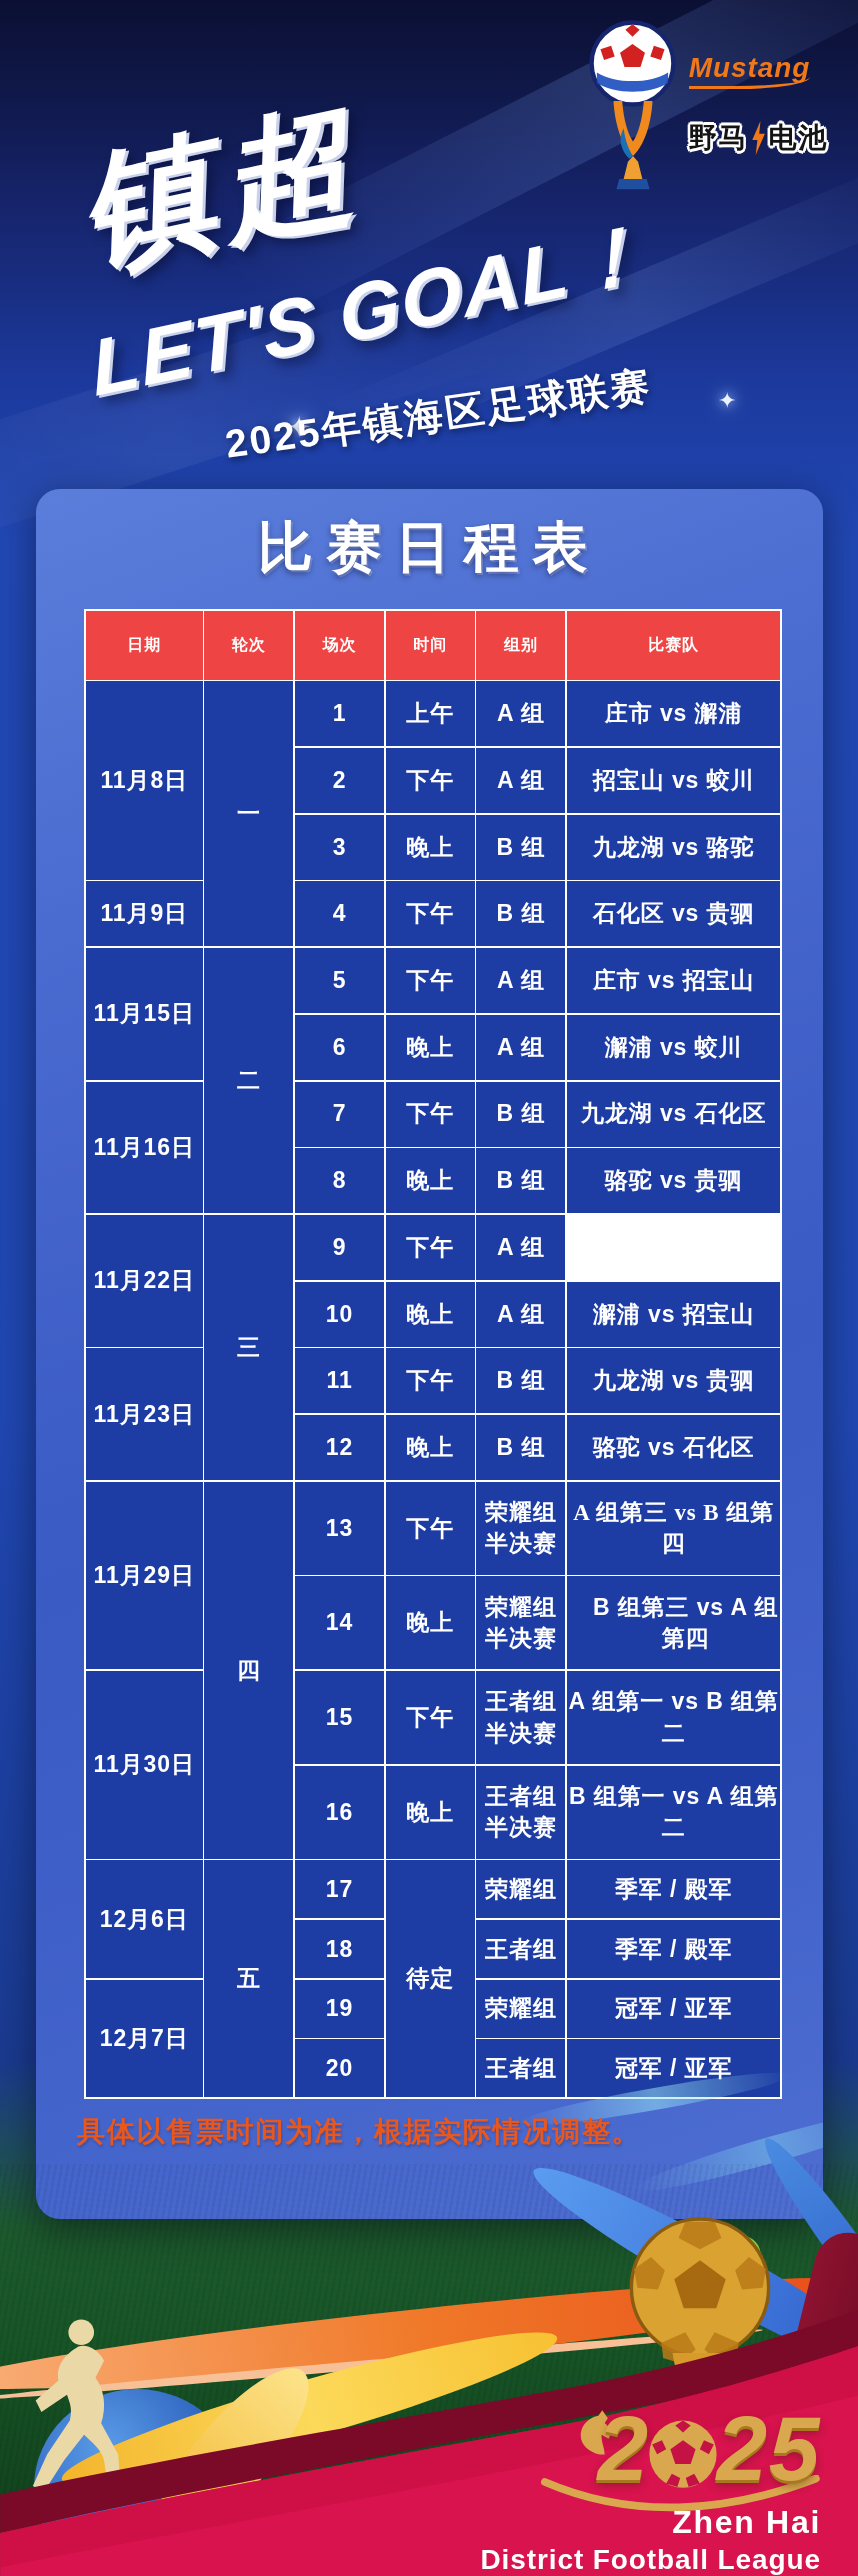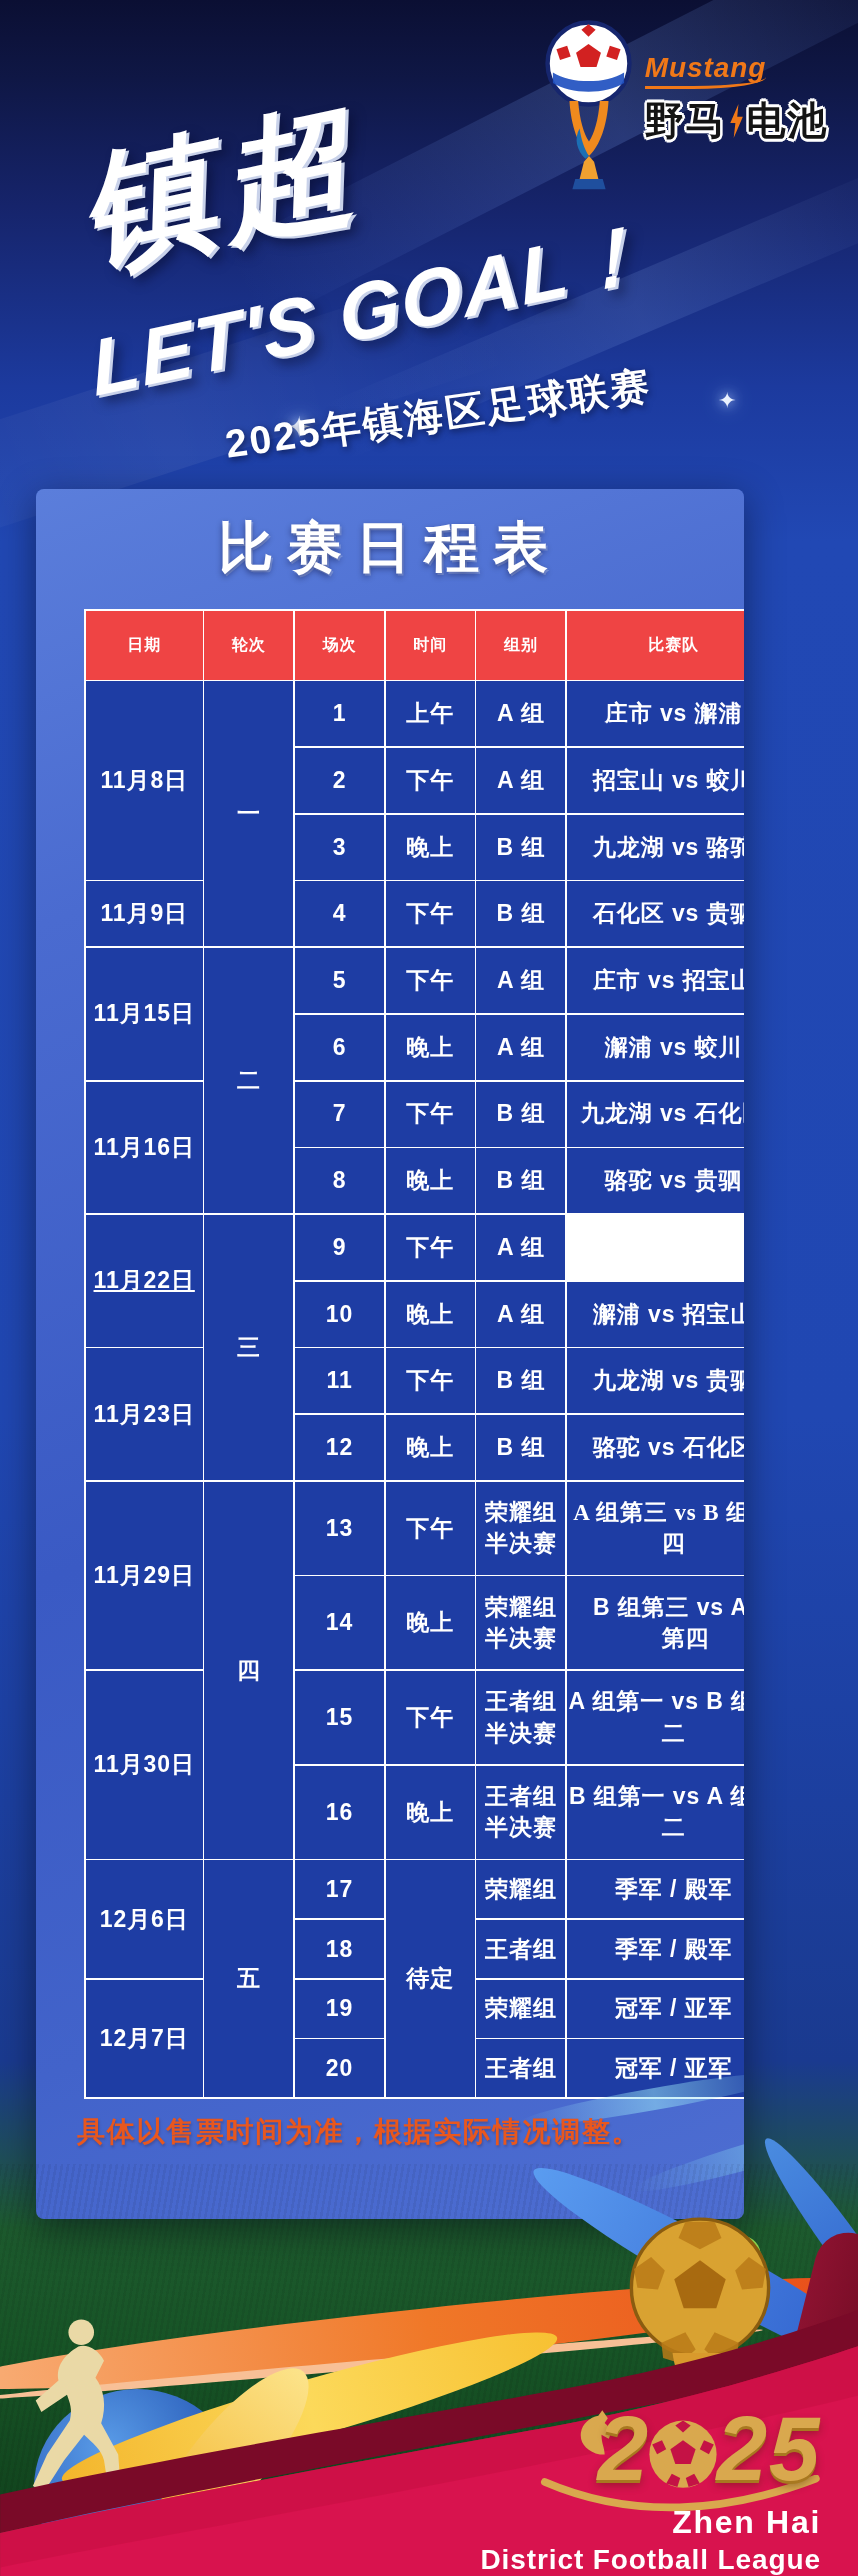--- a/index.html
+++ b/index.html
@@ -18,36 +18,36 @@
     background:linear-gradient(90deg,transparent,rgba(160,195,255,.14),transparent);}
   .beam3{left:-189px;top:369px;width:704px;height:103px;transform:rotate(-18deg);
     background:linear-gradient(90deg,transparent,rgba(255,255,255,.06),transparent);}
   .spark{color:#eaf2ff;font-size:29px;text-shadow:0 0 12px #bcd6ff,0 0 22px #8fb8ff;}
   
   .sponsor{right:31px;top:19px;display:flex;align-items:flex-start;}
   .sponsor-text{margin-left:12px;margin-top:33px;}
   .brand-en{color:#f07818;font-style:italic;font-weight:900;font-size:28px;letter-spacing:0.9px;
     border-bottom:3.4px solid #f07818;border-radius:0 0 60%/12px;padding-bottom:1.7px;display:inline-block;}
   .brand-cn{display:flex;align-items:center;margin-top:5.2px;}
-  .brand-cn span{font-size:39px;font-weight:900;color:#141414;letter-spacing:1.7px;
-    text-shadow:-1.7px -1.7px 0 #fff,1.7px -1.7px 0 #fff,-1.7px 1.7px 0 #fff,1.7px 1.7px 0 #fff,0 2.6px 0 #fff,0 -2.6px 0 #fff,2.6px 0 0 #fff,-2.6px 0 0 #fff;}
+  .brand-cn span{font-size:28px;font-weight:900;color:#141414;letter-spacing:1.7px;
+    text-shadow:-1.7px -1.7px 0 #fff,1.7px -1.7px 0 #fff,-1.7px 1.7px 0 #fff,1.7px 1.7px 0 #fff,0 2.6px 0 #fff,0 -2.6px 0 #fff,2.6px 0 0 #fff,-2.6px 0 0 #fff;margin-top:25px;}
   .bolt{width:17px;height:34px;margin:0 1.7px;background:#f07818;
     clip-path:polygon(62% 0,14% 56%,44% 56%,34% 100%,88% 38%,55% 38%);}
   
   .hero-title{left:79px;top:101px;font-size:131px;font-weight:900;font-style:italic;color:#fff;
     letter-spacing:10.3px;transform:rotate(-12deg);
     text-shadow:2.6px 2.6px 0 #c9d2ea,6px 7.7px 12px rgba(5,10,40,.55);}
   .hero-slogan{left:86px;top:258px;font-size:79px;font-weight:900;font-style:italic;color:#fff;
     letter-spacing:1.7px;transform:rotate(-12deg) skewX(-6deg);white-space:nowrap;
     text-shadow:2.6px 2.6px 0 #c9d2ea,6.9px 8.6px 12px rgba(5,10,40,.5);}
   .hero-sub{left:155px;top:388px;width:567px;text-align:center;font-size:39px;font-weight:800;color:#fff;
     letter-spacing:2.6px;transform:rotate(-8deg);white-space:nowrap;
     text-shadow:1.7px 2.6px 6.9px rgba(5,10,40,.6);}
   
-  .panel{left:36px;top:489px;width:708px;height:1730px;border-radius:8px;overflow:hidden;
+  .panel{left:36px;top:489px;width:787px;height:1730px;border-radius:24px;overflow:hidden;
     background:linear-gradient(160deg,#5b7edb 0%,#4a6bd0 22%,#3a5ac4 55%,#4263ca 80%,#4e6ed2 100%);
     box-shadow:0 10.3px 38px rgba(0,0,10,.45);}
   .panel-title{position:absolute;top:22px;left:0;width:100%;text-align:center;
     font-size:55px;font-weight:900;color:#fff;letter-spacing:13.7px;
     text-shadow:0 3.4px 6.9px rgba(0,0,40,.45),1.7px 1.7px 0 rgba(255,255,255,.25);}
   .tbl{position:absolute;left:48px;top:120px;display:grid;
     grid-template-columns:117px 89px 89px 89px 89px 213px;
     grid-template-rows:69px repeat(12,65px) repeat(4,93px) repeat(4,58px);
     gap:1.7px;background:#fff;padding:1.7px;}
   .tbl .c{background:#1e3da4;color:#fff;display:flex;flex-direction:column;
@@ -138,21 +138,21 @@
         <div class="c h" style="grid-area: 1 / 1;">日期</div>
         <div class="c h" style="grid-area: 1 / 2;">轮次</div>
         <div class="c h" style="grid-area: 1 / 3;">场次</div>
         <div class="c h" style="grid-area: 1 / 4;">时间</div>
         <div class="c h" style="grid-area: 1 / 5;">组别</div>
         <div class="c h" style="grid-area: 1 / 6;">比赛队</div>
         <div class="c" style="grid-area: 2 / 1 / span 3;">11月8日</div>
         <div class="c" style="grid-area: 5 / 1;">11月9日</div>
         <div class="c" style="grid-area: 6 / 1 / span 2;">11月15日</div>
         <div class="c" style="grid-area: 8 / 1 / span 2;">11月16日</div>
-        <div class="c" style="grid-area: 10 / 1 / span 2; text-decoration: underline;">11月22日</div>
+        <div class="c" style="grid-area: 10 / 1 / span 2;">11月22日</div>
         <div class="c" style="grid-area: 12 / 1 / span 2;">11月23日</div>
         <div class="c" style="grid-area: 14 / 1 / span 2;">11月29日</div>
         <div class="c" style="grid-area: 16 / 1 / span 2;">11月30日</div>
         <div class="c" style="grid-area: 18 / 1 / span 2;">12月6日</div>
         <div class="c" style="grid-area: 20 / 1 / span 2;">12月7日</div>
         <div class="c" style="grid-area: 2 / 2 / span 4;">一</div>
         <div class="c" style="grid-area: 6 / 2 / span 4;">二</div>
         <div class="c" style="grid-area: 10 / 2 / span 4;">三</div>
         <div class="c" style="grid-area: 14 / 2 / span 4;">四</div>
         <div class="c" style="grid-area: 18 / 2 / span 4;">五</div>

